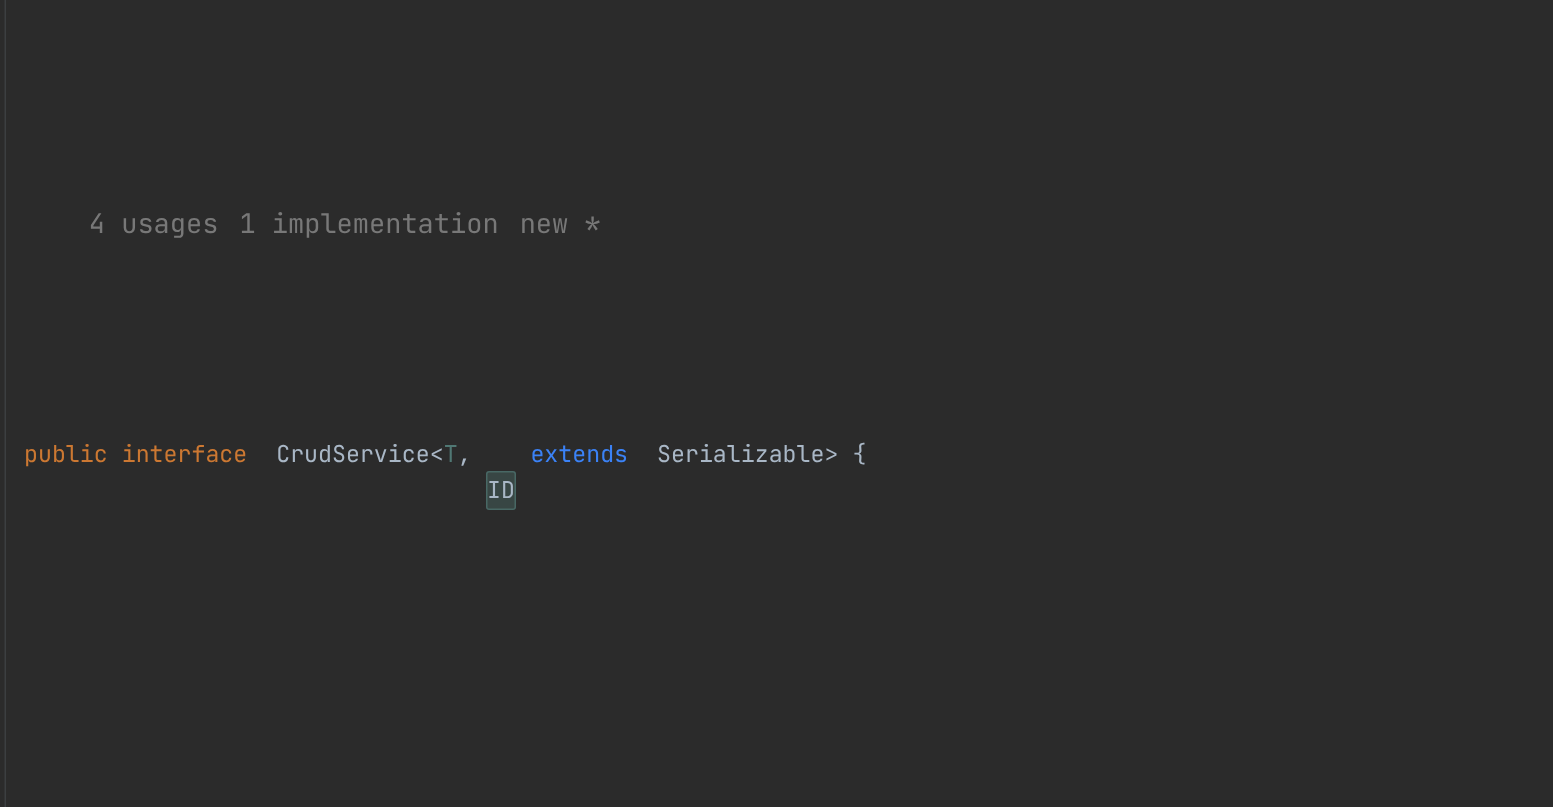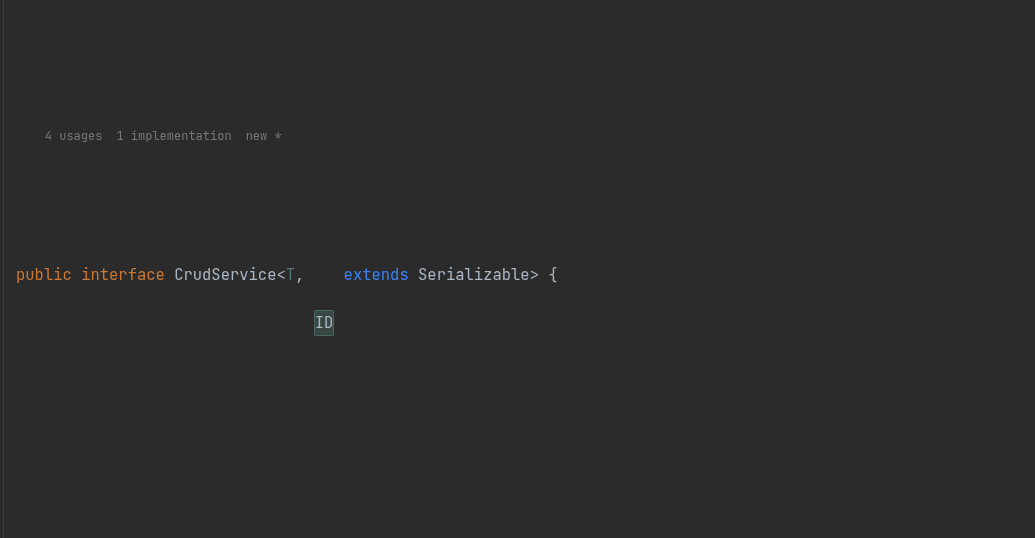--- a/index.html
+++ b/index.html
@@ -19,32 +19,32 @@
     bottom: 0;
     width: 1px;
     background: #3c3f41;
   }
   .editor {
     padding: 12px 0 0 16px;
     white-space: pre;
   }
   .hints {
     color: #787878;
-    font-size: 12px;
+    font-size: 18px;
     margin-bottom: 3px;
     padding-left: 0;
   }
   .hints span { cursor: pointer; }
   .hints .sep { display:inline-block; width: 14px; }
-  .line { height: 25px; display:flex; align-items:flex-start; }
+  .line { height: 25px; display:flex; align-items:center; }
   .indent-1h .hints { padding-left: 40px; }
   .kw-public { color: #cc7832; }
   .kw-interface { color: #cc7832; }
   .kw-extends { color: #3b82f6; }
-  .type-name { color: #a9b7c6; }
+  .type-name { color: #a9b7c6; margin-left: 10px; }
   .punct { color: #a9b7c6; }
   .generic-t { color: #507874; }
   .id-block {
     background: rgba(80,120,116,0.35);
     border: 1px solid rgba(80,120,116,0.7);
     border-radius: 2px;
     padding: 0 0px;
     color: #a9b7c6;
     margin-top: 47px;
   }

